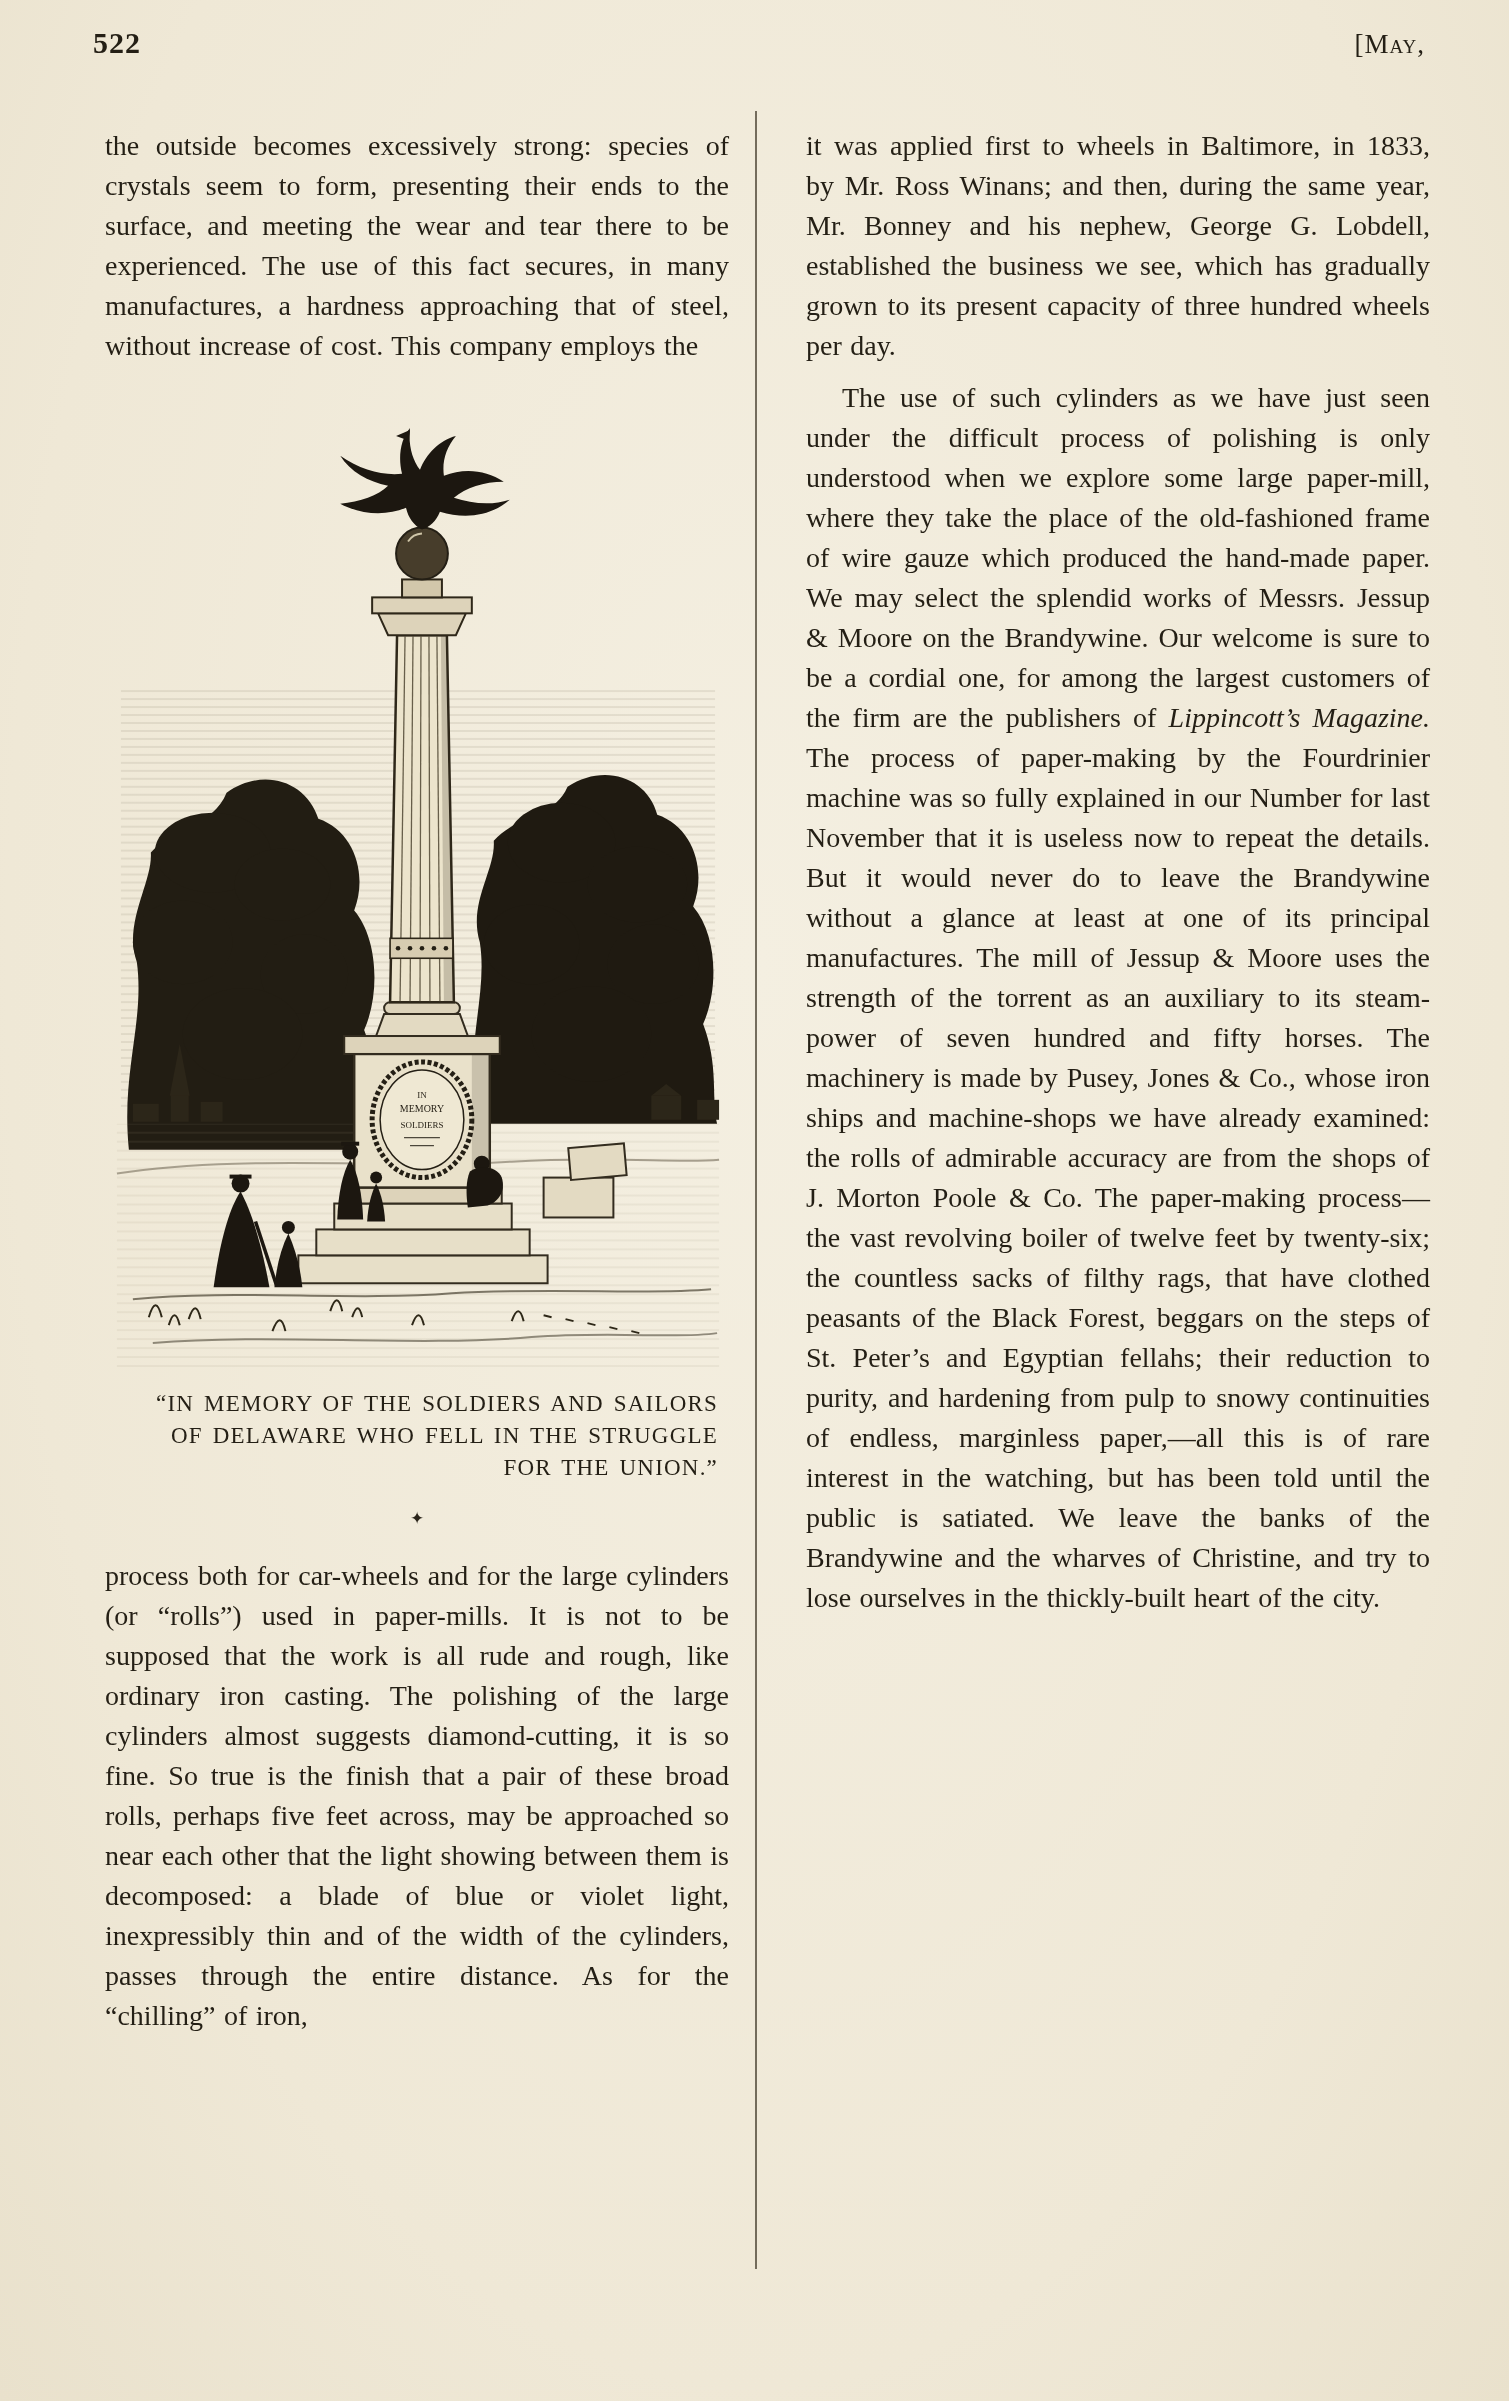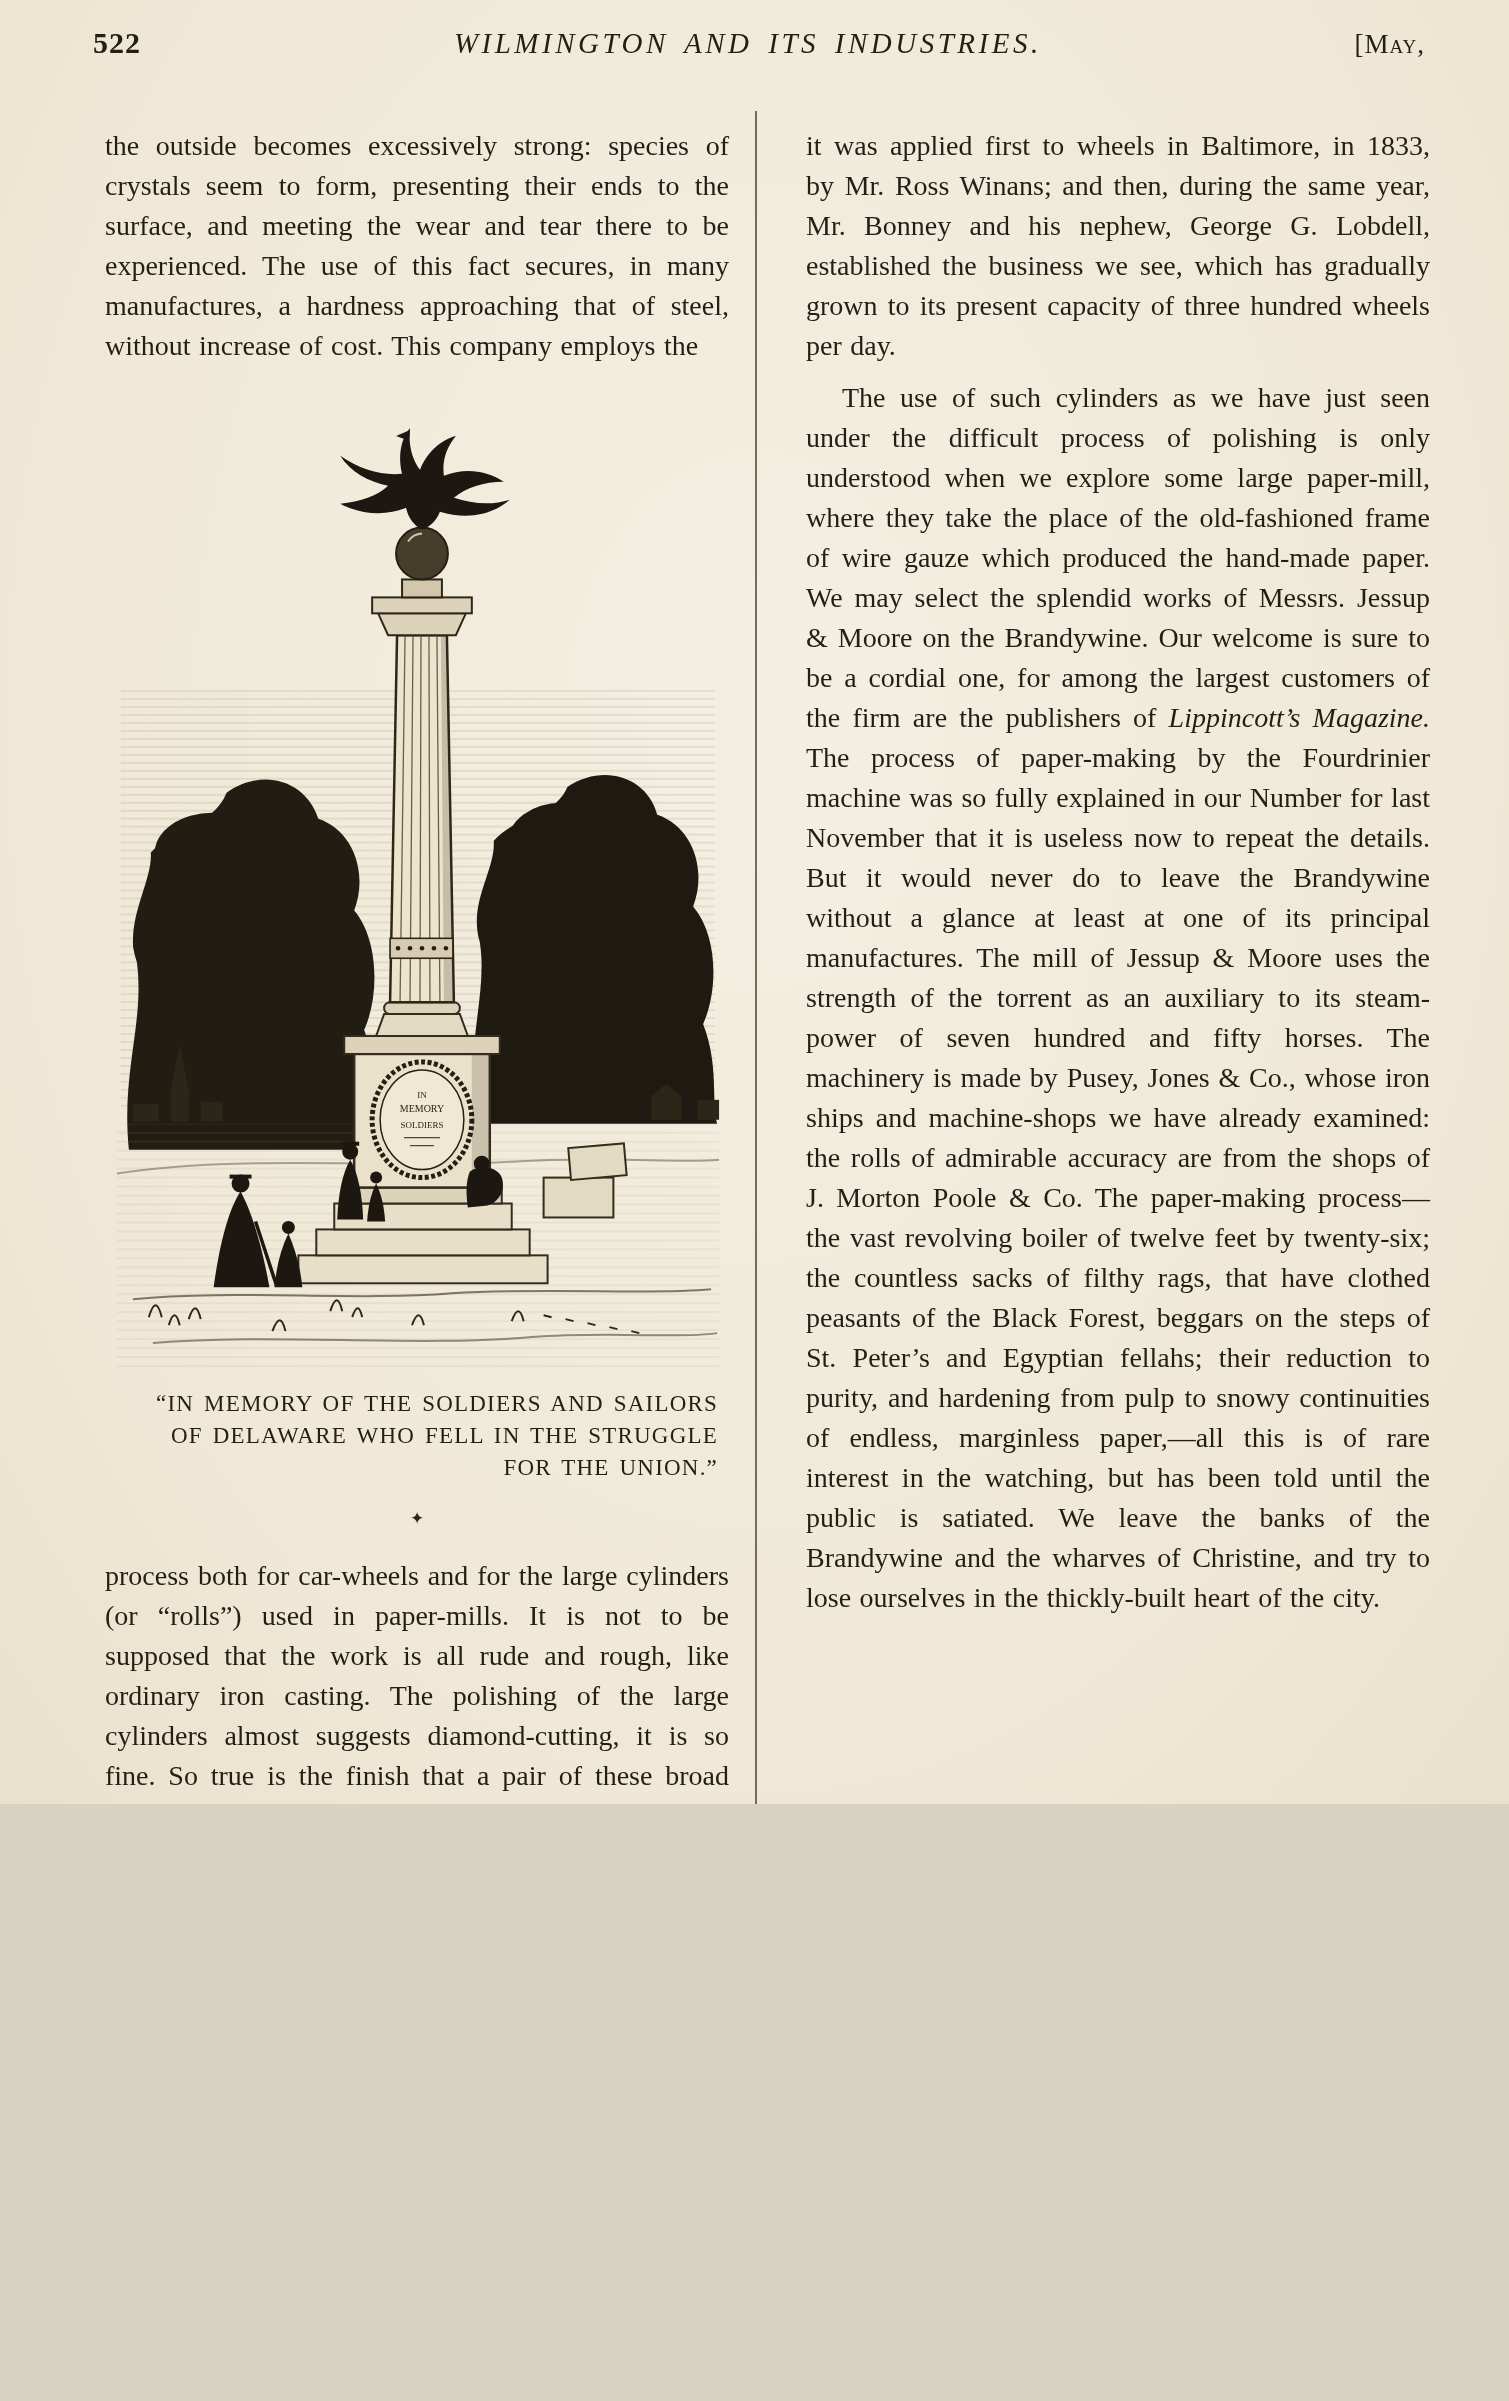--- a/index.html
+++ b/index.html
@@ -1,18 +1,18 @@
 <!DOCTYPE html>
 <html style="font-size:8px"><head>
 <meta charset="utf-8">
 <style>
   html,body { margin:0; padding:0; background:#d8d2c2; }
   .page {
     position:relative;
-    width:1510px; height:1804px;
+    width:1510px; height:2401px;
     margin:0 auto;
     background:#f2ecdd;
     background-image: radial-gradient(ellipse at 50% 40%, #f4efe1 0%, #efe8d6 70%, #e9e1cc 100%);
     font-family:"Liberation Serif","DejaVu Serif",serif;
     color:#241f15;
     overflow:hidden;
   }
   .header {
     position:absolute; top:26px; left:93px; width:1332px;
     display:flex; justify-content:space-between; align-items:baseline;
@@ -45,21 +45,20 @@
   }
   .ital { font-style:italic; }
 </style>
 </head>
 <body>
 
 <div class="page">
 
   <div class="header">
     <span class="header-number">522</span>
-    <span class="header-title">WILMINGTON AND ITS INDUSTRIES.</span>
     <span class="header-date">[May,</span>
   </div>
 
   <div class="divider"></div>
 
   <div class="col col-left">
     <p>the outside becomes excessively strong: species of crystals seem to form, presenting their ends to the surface, and meeting the wear and tear there to be experienced.  The use of this fact secures, in many manufactures, a hardness approaching that of steel, without increase of cost.  This company employs the</p>
 
     <div class="figure">
       <svg width="648" height="997" viewBox="0 0 650 1000" xmlns="http://www.w3.org/2000/svg" style="font-size:56px">

